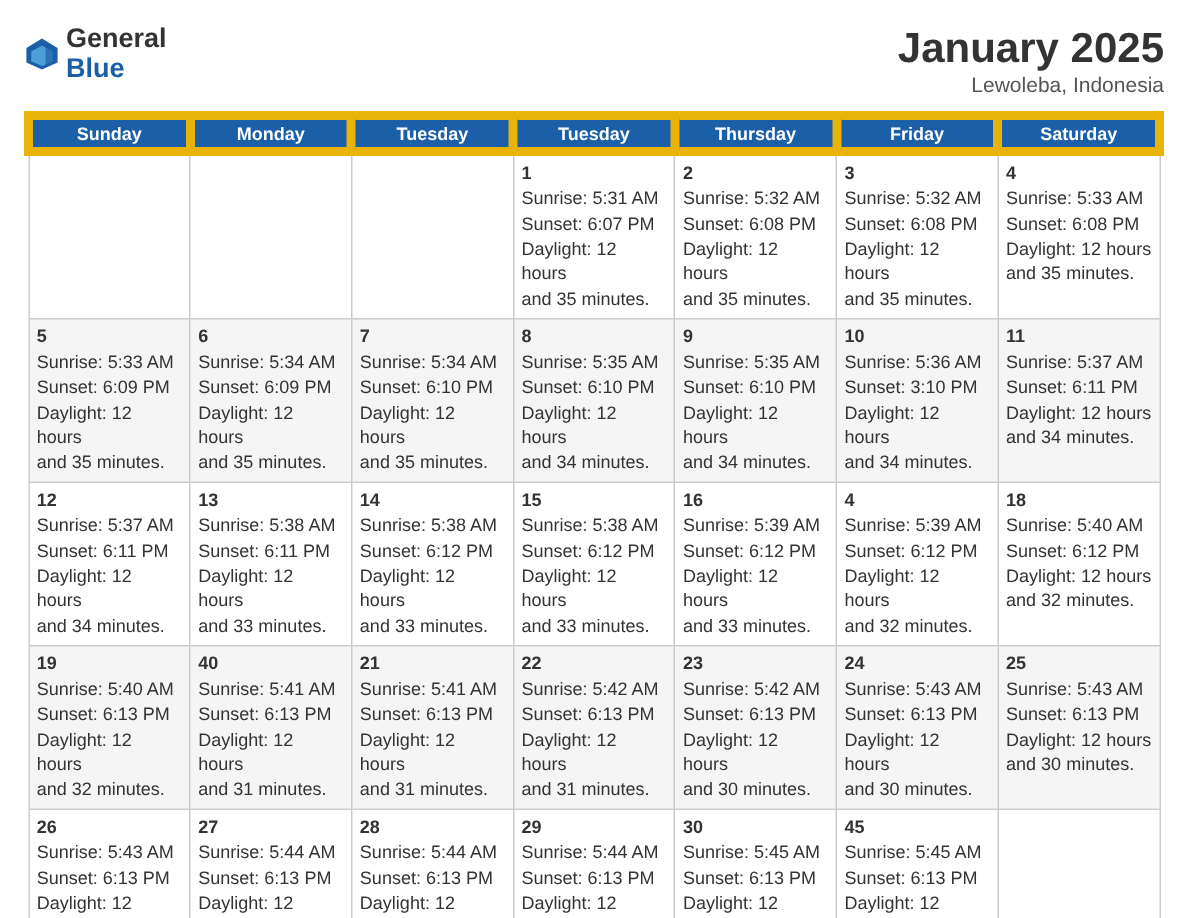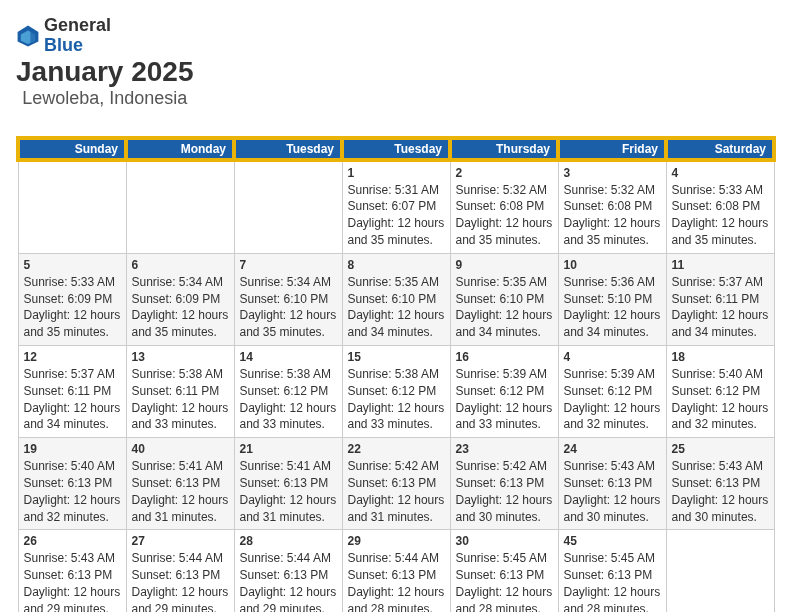--- a/index.html
+++ b/index.html
@@ -14,22 +14,21 @@
       width: 792px;
       height: 612px;
       padding: 16px;
       display: flex;
       flex-direction: column;
     }
     .header {
       display: flex;
       justify-content: space-between;
       align-items: flex-start;
-      margin-bottom: 27px;
-      flex-direction: column;
+      margin-bottom: 10px;
     }
     .logo {
       display: flex;
       align-items: center;
       gap: 4px;
     }
     .logo-text {
       font-size: 18px;
       font-weight: bold;
       line-height: 1.1;
@@ -43,38 +42,37 @@
     .title-block {
       text-align: right;
     }
     .month-title {
       font-size: 28px;
       font-weight: bold;
       color: #333;
       text-align: right;
     }
     .location {
-      font-size: 18px;
+      font-size: 14px;
       color: #555;
-      text-align: center;
     }
     .calendar {
       flex: 1;
       border: 1px solid #ccc;
       border-collapse: collapse;
       width: 100%;
       table-layout: fixed;
     }
     .calendar th {
       background: #1a5fa8;
       color: #fff;
-      text-align: right;
+      text-align: center;
       padding: 2px 6px;
       font-size: 12px;
-      border: 4px solid #eab308;
+      border: 6px solid #eab308;
     }
     .calendar td {
       border: 1px solid #ccc;
       vertical-align: top;
       padding: 4px 5px;
       font-size: 10px;
       color: #333;
       height: 80px;
     }
     .day-num {
@@ -195,21 +193,21 @@
           <td>
             <div class="day-num">9</div>
             <div class="day-info" style="white-space: pre-line;">Sunrise: 5:35 AM
 Sunset: 6:10 PM
 Daylight: 12 hours
 and 34 minutes.</div>
           </td>
           <td>
             <div class="day-num">10</div>
             <div class="day-info" style="white-space: pre-line;">Sunrise: 5:36 AM
-Sunset: 5:10 PM
+Sunset: 3:10 PM
 Daylight: 12 hours
 and 34 minutes.</div>
           </td>
           <td>
             <div class="day-num">11</div>
             <div class="day-info" style="white-space: pre-line;">Sunrise: 5:37 AM
 Sunset: 6:11 PM
 Daylight: 12 hours
 and 34 minutes.</div>
           </td>

